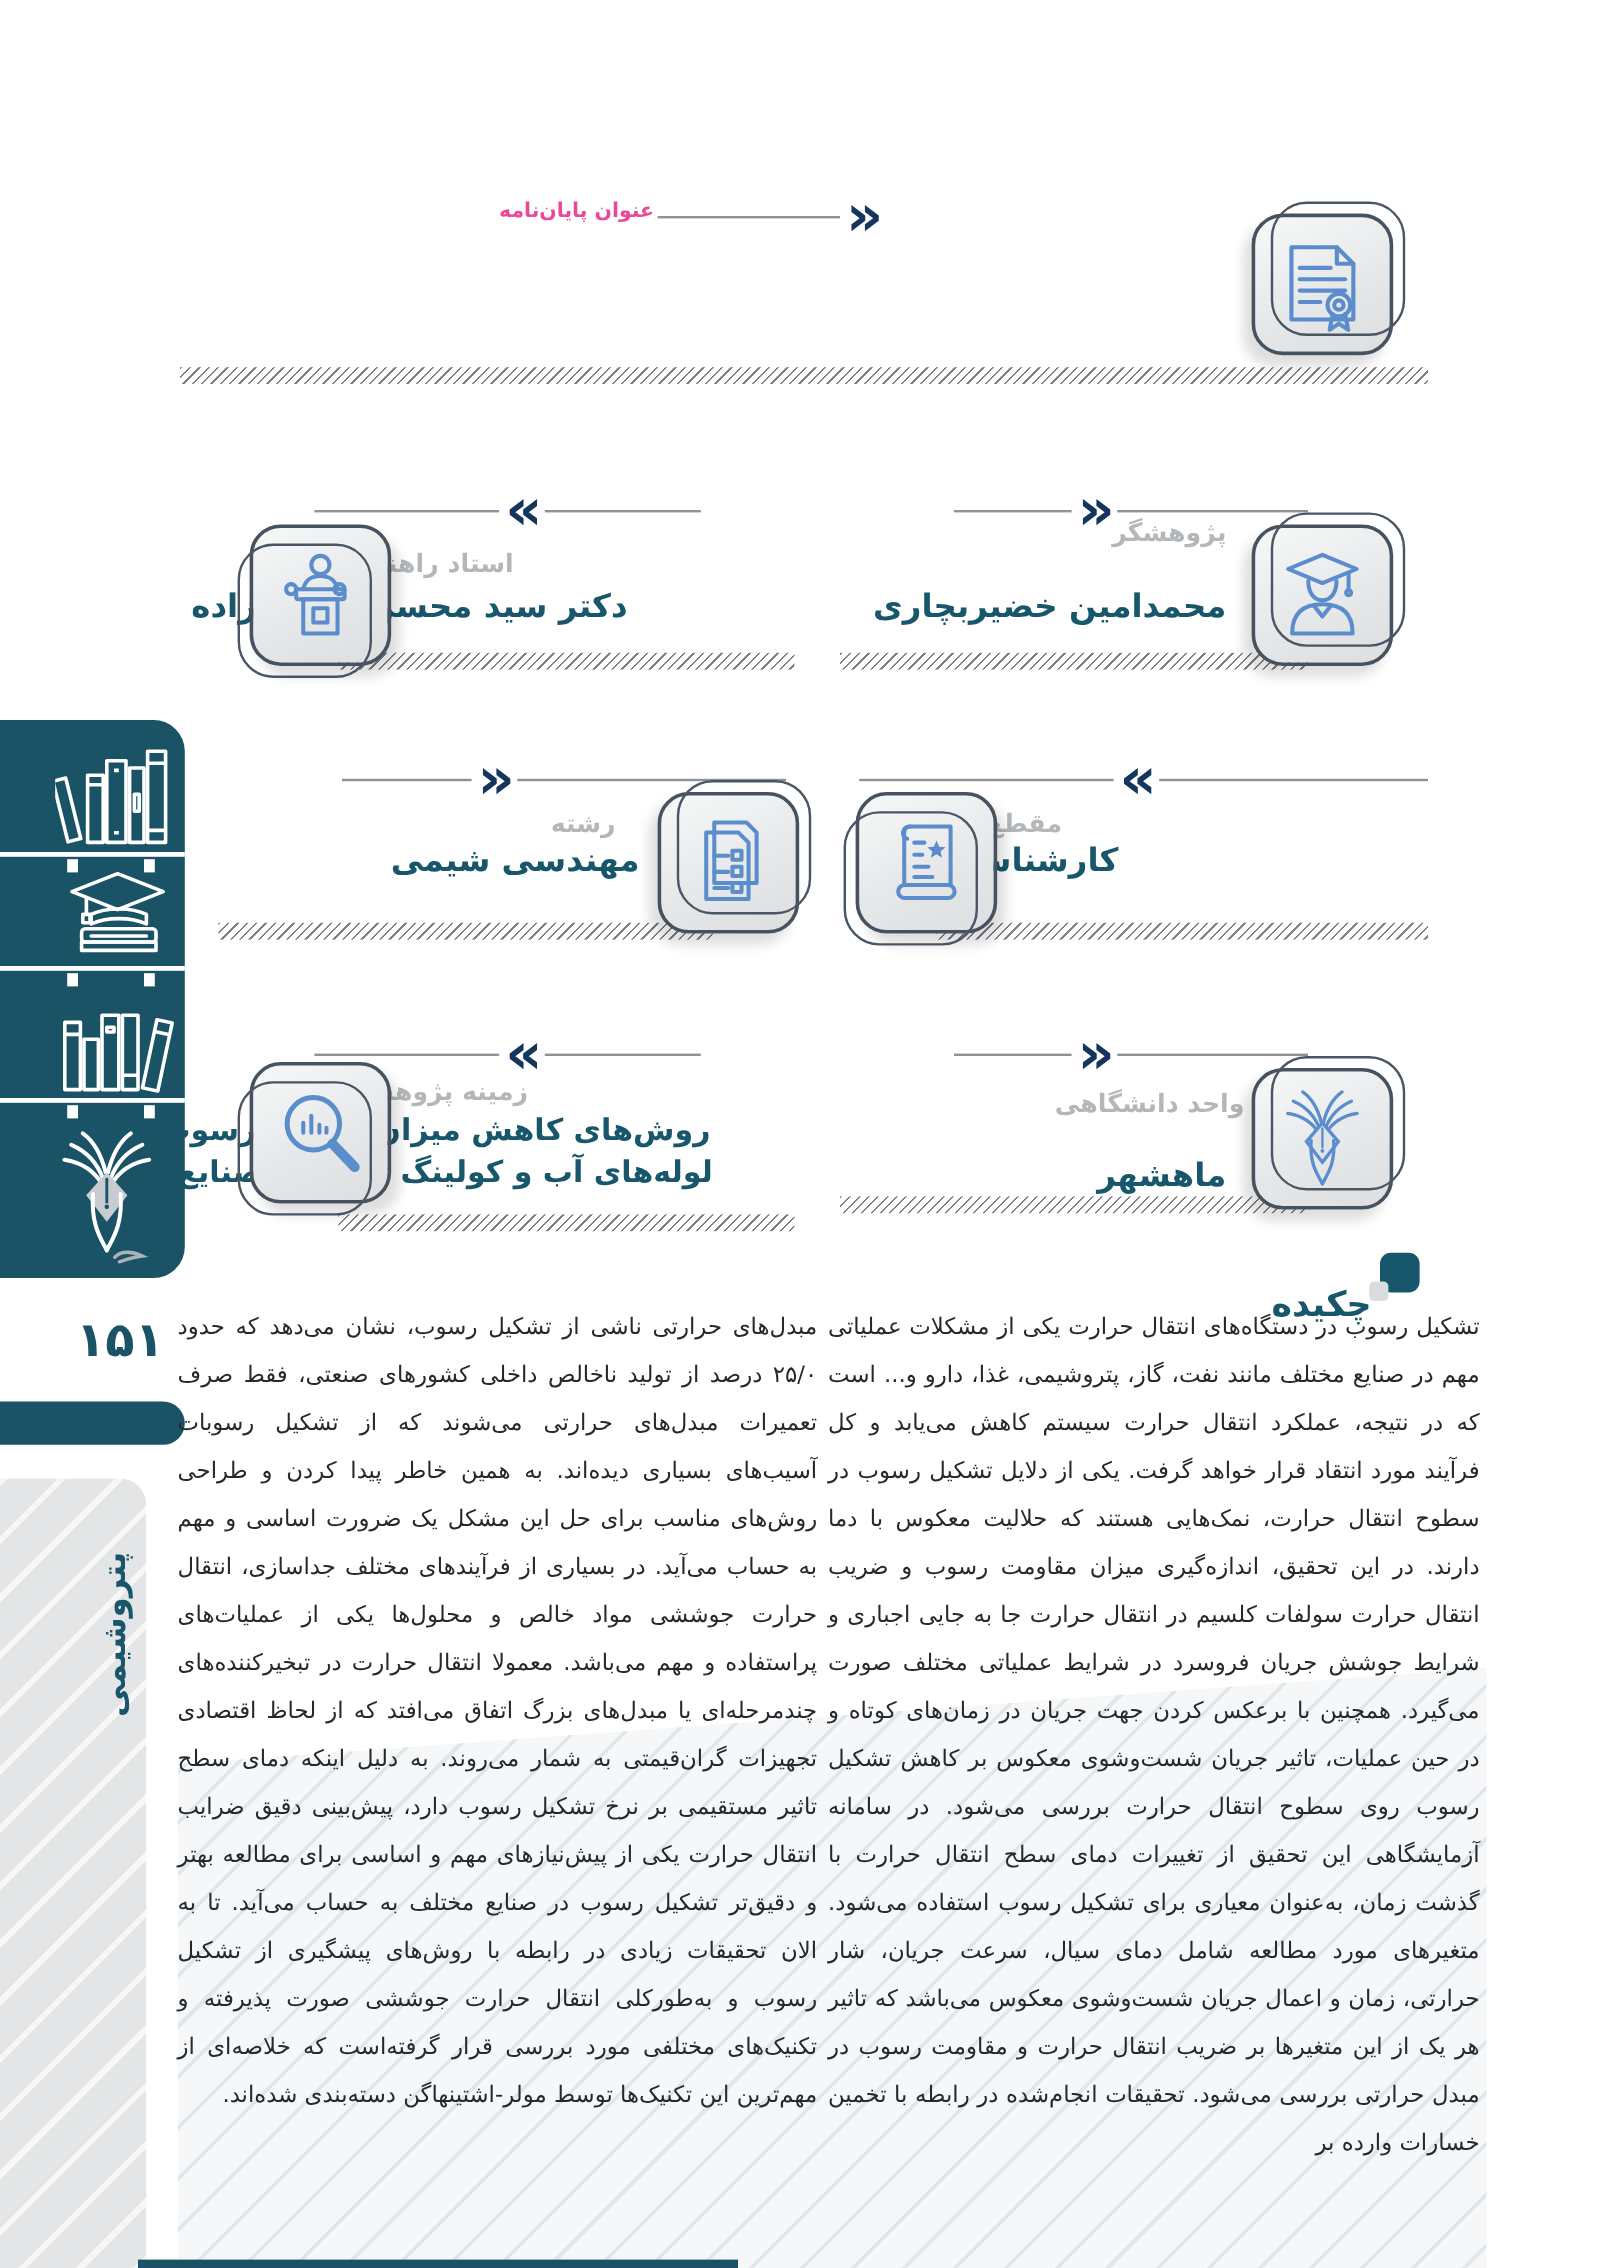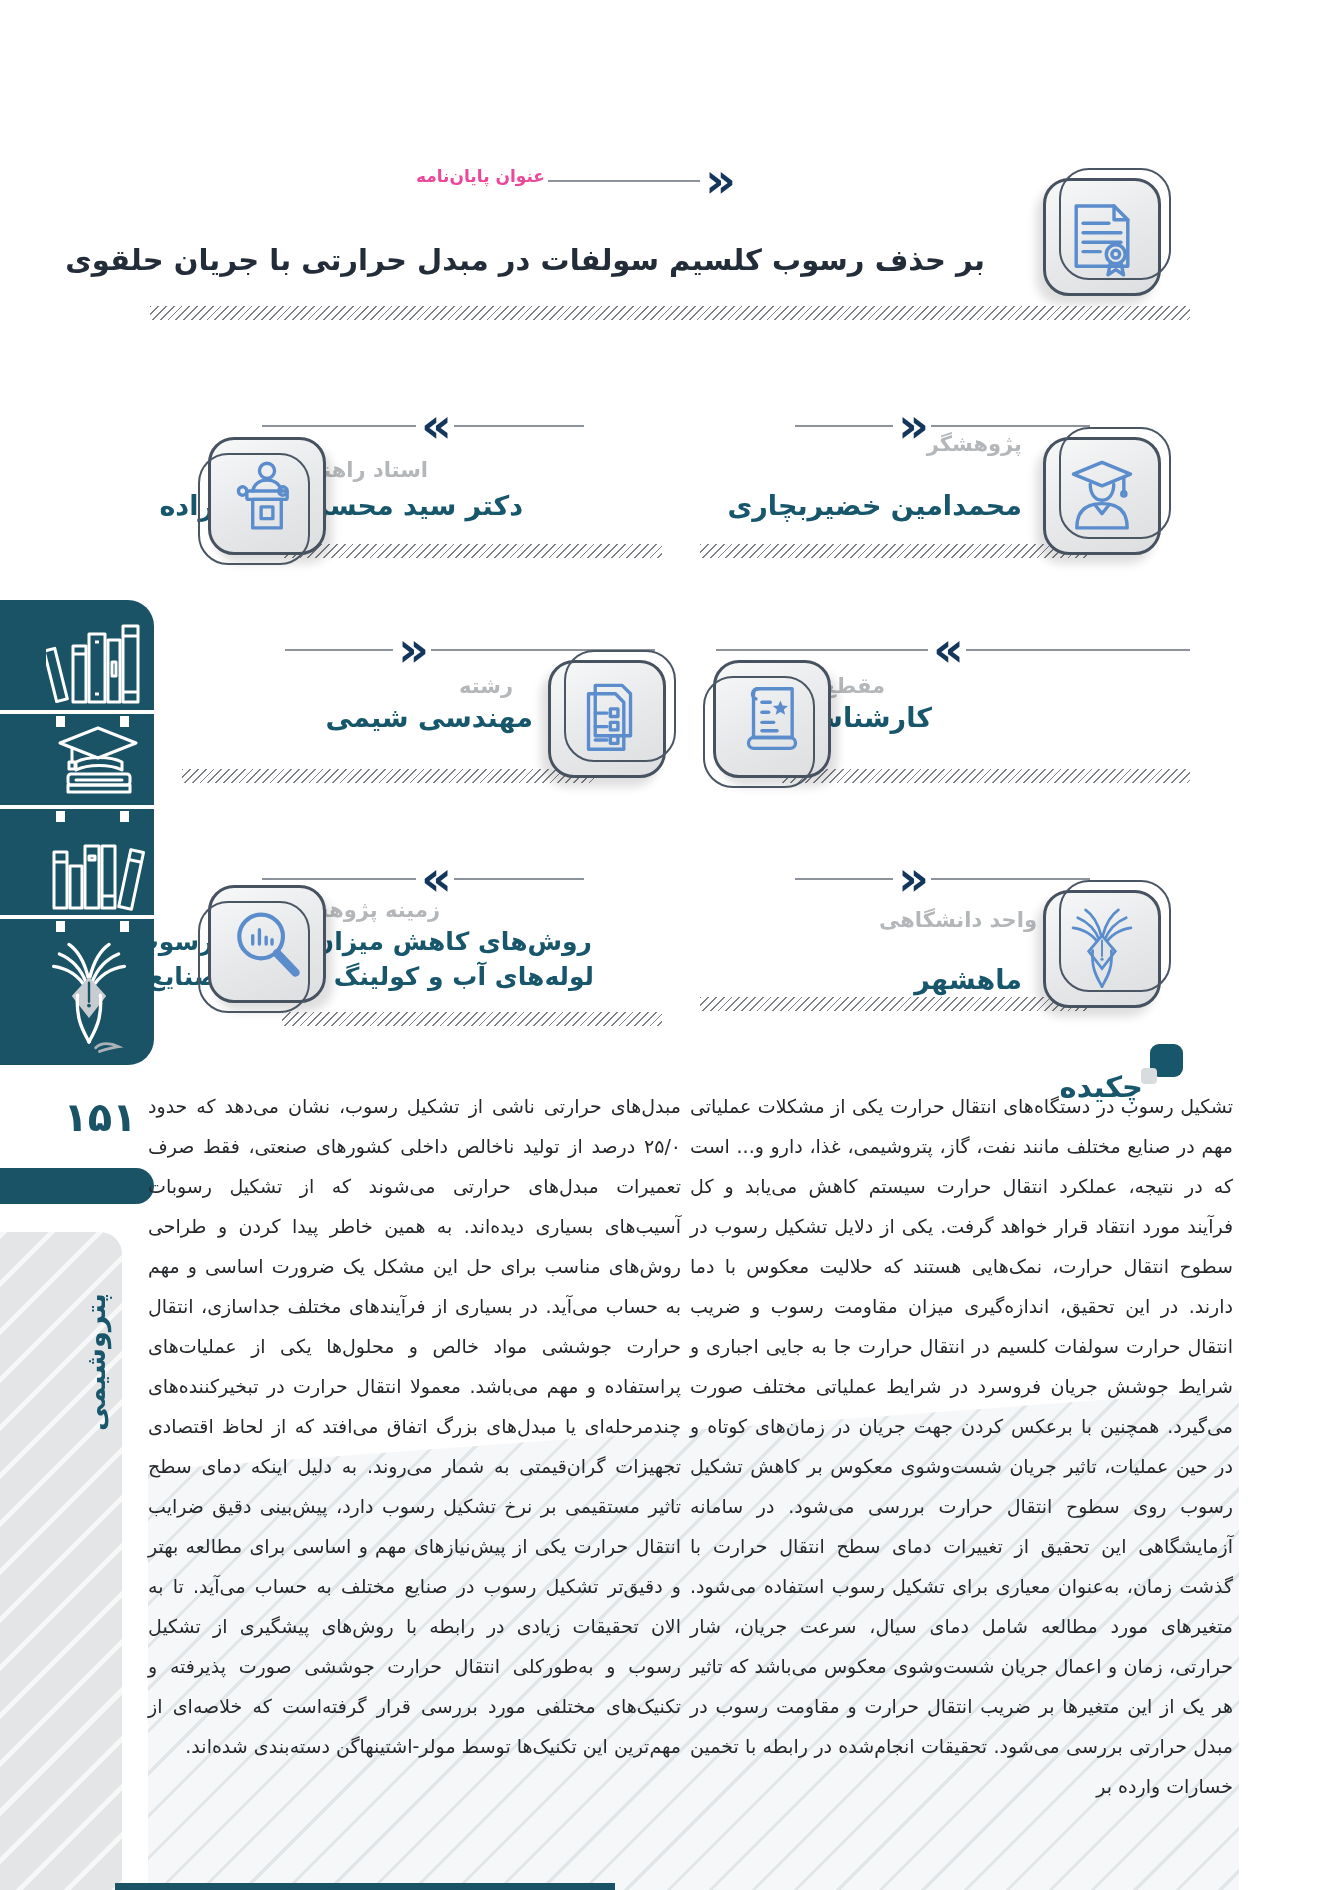--- a/index.html
+++ b/index.html
@@ -59,21 +59,20 @@
 </head>
 <body>
 
 <div class="page">
 
   <div class="bottom-tex"></div>
 
   <div class="hdr-label" style="right:794px;top:166px;">عنوان پایان‌نامه</div>
   <div class="cline" style="left:548px;width:158px;top:180px;"></div>
   <div class="chev" style="left:700px;top:156px;">«</div>
-  <div class="title-line" style="right:354px;top:243px;">بر حذف رسوب کلسیم سولفات در مبدل حرارتی با جریان حلقوی</div>
   <div class="tile echo-r" style="left:1043px;top:178px;">
     <svg width="86" height="86" viewBox="0 0 100 100" fill="none" stroke="#5b8ccb" stroke-width="4" stroke-linecap="round" stroke-linejoin="round">
       <path d="M20,14 H64 L80,30 V84 H20 Z"></path>
         <path d="M64,14 V30 H80"></path>
       <line x1="28" y1="34" x2="58" y2="34"></line>
         <line x1="28" y1="45" x2="72" y2="45"></line>
       <line x1="28" y1="56" x2="72" y2="56"></line>
         <line x1="28" y1="67" x2="48" y2="67"></line>
       <circle cx="66" cy="70" r="11"></circle>
         <circle cx="66" cy="70" r="4.5"></circle>

